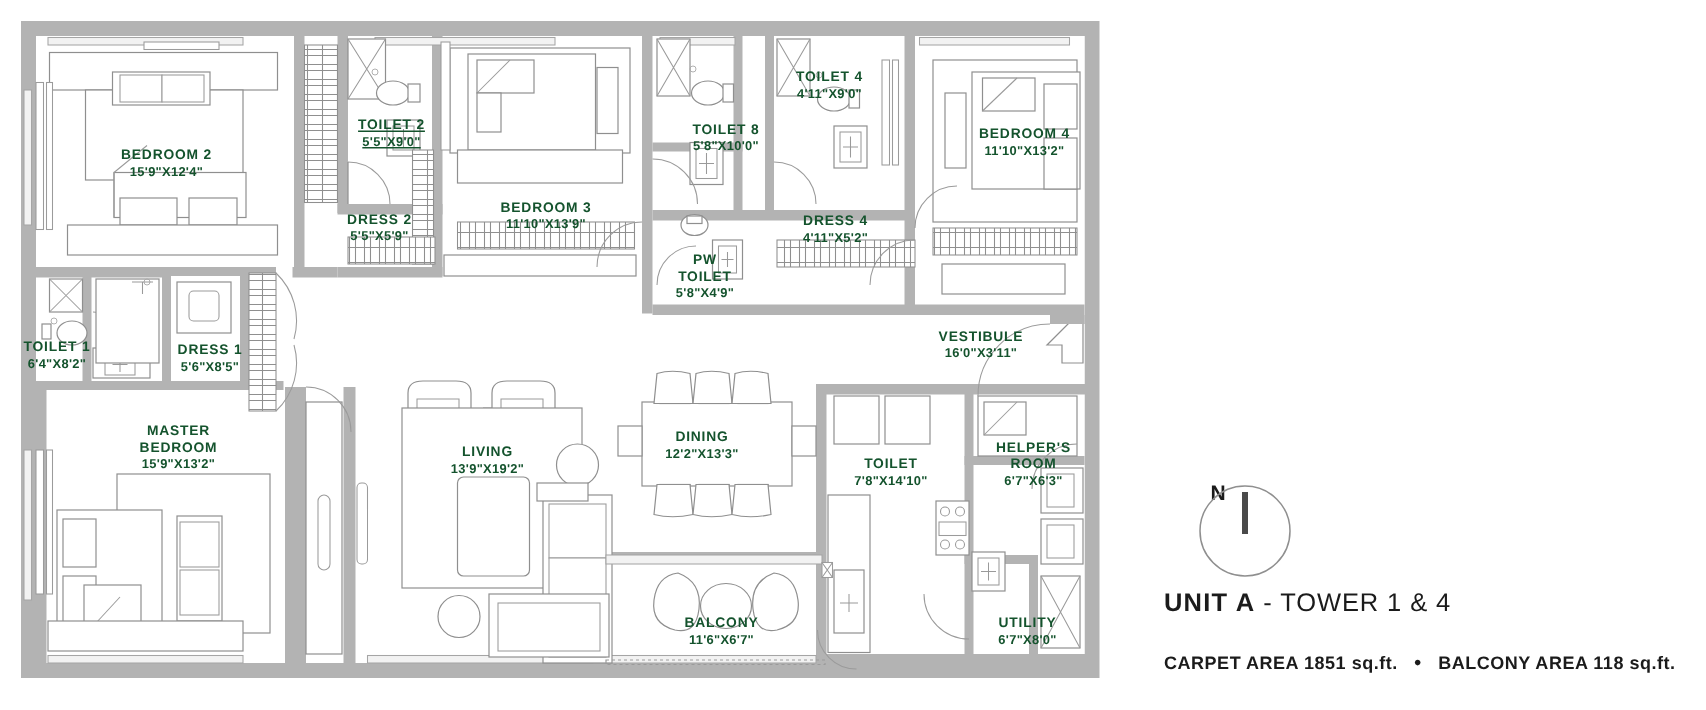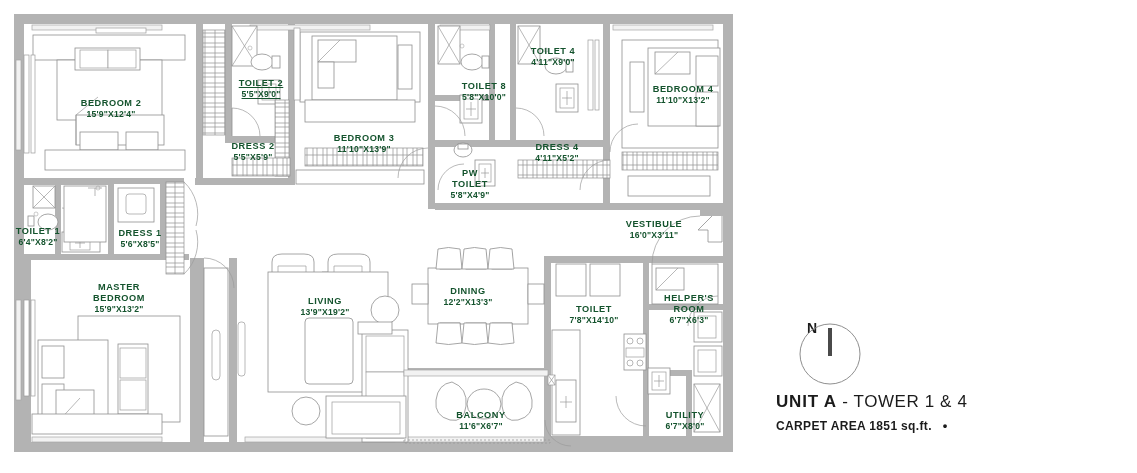--- a/index.html
+++ b/index.html
@@ -83,21 +83,21 @@
   #title-block {
     position: absolute;
     left: 16px;
     top: 392px;
     width: 350px;
   }
   #unit-title {
     font-size: 17px;
     color: #1b1b1b;
     letter-spacing: 0.6px;
-    margin-bottom: 7px;
+    margin-bottom: 23px;
     font-weight: 400;
   }
   #unit-title .strong {
     font-weight: 700;
     letter-spacing: 0.8px;
   }
   #area-line {
     font-size: 12px;
     font-weight: 700;
     color: #1b1b1b;
@@ -555,17 +555,18 @@
       <rect x="30" y="6" width="4" height="28" fill="#4a4a4a"></rect>
     </svg>
 
     <div id="title-block">
       <div id="unit-title">
         <span class="strong">UNIT A</span><span> - </span><span>TOWER 1 &amp; 4</span>
       </div>
       <div id="area-line">
         <span>CARPET AREA 1851 sq.ft.</span>
         <span class="dot">•</span>
+        <span>BALCONY AREA 118 sq.ft.</span>
       </div>
     </div>
   </div>
 
 </div>
 
 </body></html>

